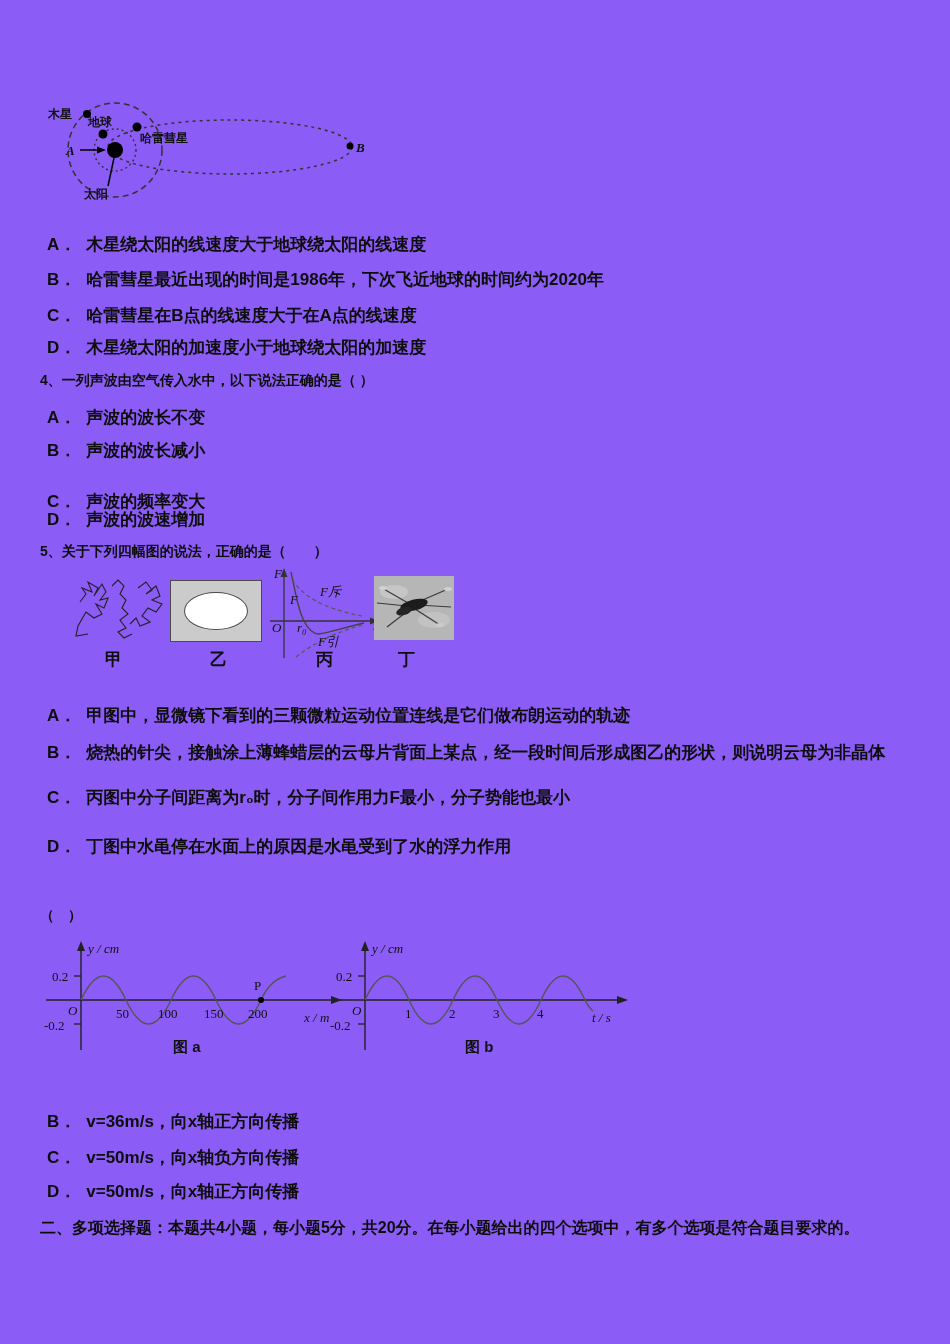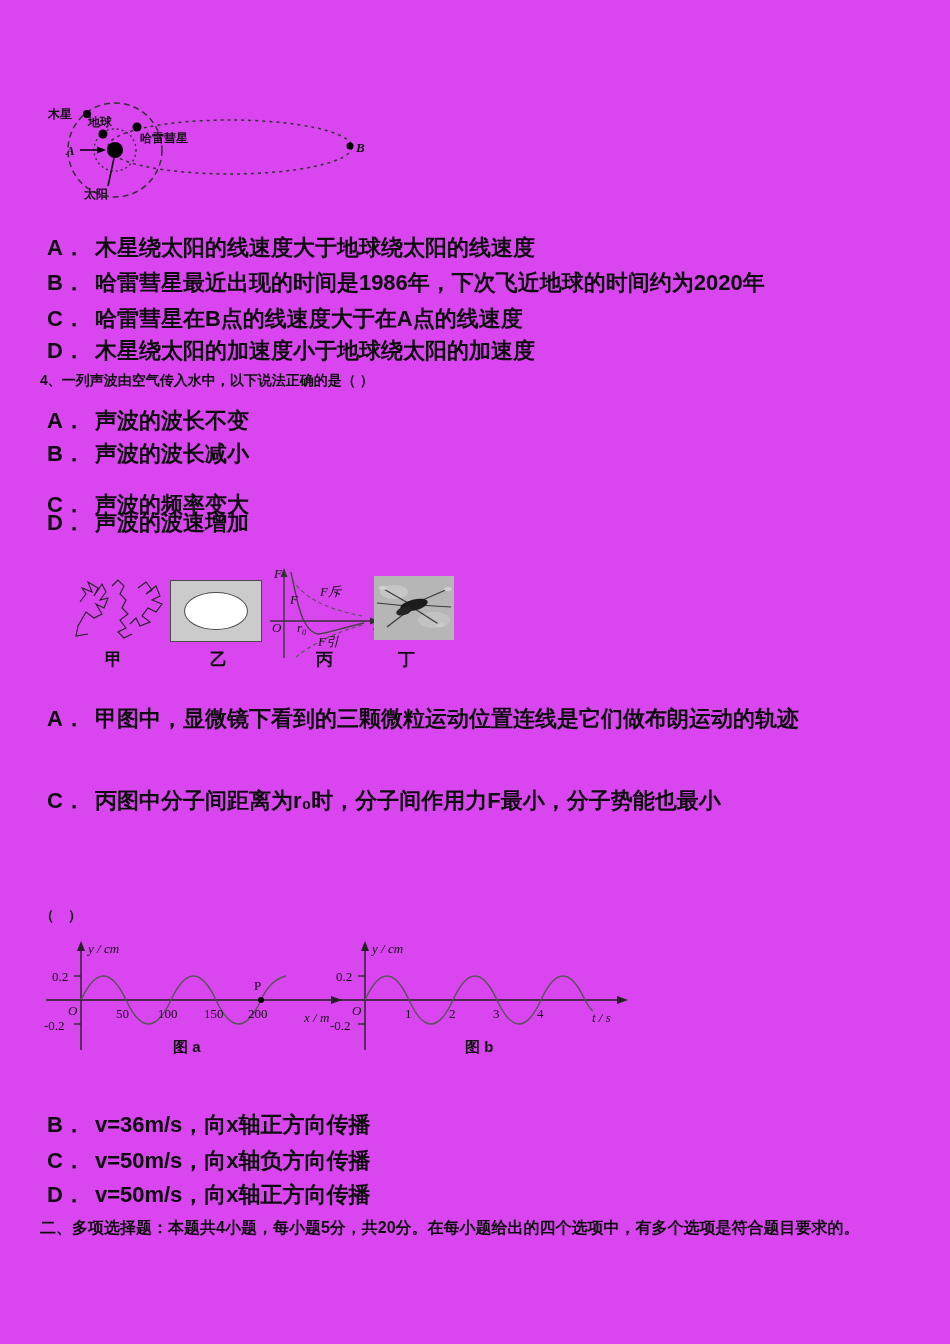--- a/index.html
+++ b/index.html
@@ -1,20 +1,20 @@
 <!DOCTYPE html>
 <html><head>
 <meta charset="utf-8">
 <style>
   html,body{margin:0;padding:0;background:#ffffff;}
   #page{
-    position:relative;width:950px;height:1344px;background:#d946ef;
+    position:relative;width:950px;height:1344px;background:#8b5cf6;
     font-family:"Liberation Sans",sans-serif;color:#0d0d0d;overflow:hidden;
   }
-  .line{position:absolute;font-size:22px;font-weight:700;white-space:nowrap;line-height:1.2;}
+  .line{position:absolute;font-size:17px;font-weight:700;white-space:nowrap;line-height:1.2;}
   .line .opt-label{margin-right:10px;}
   .qtitle{position:absolute;font-size:14px;font-weight:700;white-space:nowrap;line-height:1.2;}
   .small-title{font-size:16px;}
   .figlabel{position:absolute;font-size:17px;font-weight:700;}
   .abs-svg{position:absolute;overflow:visible;}
   svg text{font-family:"Liberation Serif",serif;fill:#111;}
   .diag-label{font-size:12px;font-weight:700;font-family:"Liberation Sans",sans-serif;}
   .axis-label{font-size:13px;font-style:italic;}
   .tick-label{font-size:13px;}
   .caption{font-size:15px;font-weight:700;font-family:"Liberation Sans",sans-serif;}
@@ -67,20 +67,21 @@
   <div class="line" style="left:47px;top:270px;"><span class="opt-label">B．</span><span>哈雷彗星最近出现的时间是1986年，下次飞近地球的时间约为2020年</span></div>
   <div class="line" style="left:47px;top:306px;"><span class="opt-label">C．</span><span>哈雷彗星在B点的线速度大于在A点的线速度</span></div>
   <div class="line" style="left:47px;top:338px;"><span class="opt-label">D．</span><span>木星绕太阳的加速度小于地球绕太阳的加速度</span></div>
 
   <div class="qtitle" style="left:40px;top:372px;">4、一列声波由空气传入水中，以下说法正确的是（ ）</div>
   <div class="line" style="left:47px;top:408px;"><span class="opt-label">A．</span><span>声波的波长不变</span></div>
   <div class="line" style="left:47px;top:441px;"><span class="opt-label">B．</span><span>声波的波长减小</span></div>
   <div class="line" style="left:47px;top:492px;"><span class="opt-label">C．</span><span>声波的频率变大</span></div>
   <div class="line" style="left:47px;top:510px;"><span class="opt-label">D．</span><span>声波的波速增加</span></div>
 
+  <div class="qtitle" style="left:40px;top:543px;">5、关于下列四幅图的说法，正确的是（　　）</div>
 
   <svg class="abs-svg" style="left:72px;top:574px;" width="100" height="70" viewBox="0 0 100 70">
     <g fill="none" stroke="#222" stroke-width="1.1" stroke-linejoin="miter">
       <path d="M8,28 L14,20 L10,14 L20,18 L16,8 L26,14 L22,22 L30,10 L34,18 L28,26 L36,24 L32,34 L24,30 L30,40 L22,44 L14,38 L6,52 L4,62 L16,60"></path>
       <path d="M40,12 L46,6 L52,12 L48,20 L54,26 L50,34 L56,40 L48,46 L54,54 L46,58 L52,64 L60,60"></path>
       <path d="M66,14 L74,8 L80,16 L74,20 L84,12 L88,22 L80,26 L90,30 L84,38 L76,34 L70,42 L78,48 L68,52 L64,44 L58,50"></path>
     </g>
   </svg>
 
   <div class="photo-yi">
@@ -122,21 +123,23 @@
     <ellipse cx="9" cy="12" rx="4" ry="2" fill="#d0d0d0"></ellipse>
     <ellipse cx="66" cy="49" rx="4" ry="2" fill="#cccccc"></ellipse>
   </svg>
 
   <span class="figlabel" style="left:105px;top:648px;">甲</span>
   <span class="figlabel" style="left:210px;top:648px;">乙</span>
   <span class="figlabel" style="left:316px;top:648px;">丙</span>
   <span class="figlabel" style="left:398px;top:648px;">丁</span>
 
   <div class="line" style="left:47px;top:706px;"><span class="opt-label">A．</span><span>甲图中，显微镜下看到的三颗微粒运动位置连线是它们做布朗运动的轨迹</span></div>
+  <div class="line" style="left:47px;top:743px;"><span class="opt-label">B．</span><span>烧热的针尖，接触涂上薄蜂蜡层的云母片背面上某点，经一段时间后形成图乙的形状，则说明云母为非晶体</span></div>
   <div class="line" style="left:47px;top:788px;"><span class="opt-label">C．</span><span>丙图中分子间距离为r₀时，分子间作用力F最小，分子势能也最小</span></div>
+  <div class="line" style="left:47px;top:837px;"><span class="opt-label">D．</span><span>丁图中水黾停在水面上的原因是水黾受到了水的浮力作用</span></div>
 
   <div class="qtitle" style="left:40px;top:907px;">（　）</div>
 
   <svg class="abs-svg" style="left:38px;top:938px;" width="320" height="118" viewBox="0 0 320 118">
     <line x1="43" y1="10" x2="43" y2="112" stroke="#222" stroke-width="1.4"></line>
     <polygon points="43,3 39,13 47,13" fill="#222"></polygon>
     <line x1="8" y1="62" x2="296" y2="62" stroke="#222" stroke-width="1.4"></line>
     <polygon points="304,62 293,58 293,66" fill="#222"></polygon>
     <line x1="36" y1="38" x2="43" y2="38" stroke="#222" stroke-width="1.3"></line>
     <line x1="36" y1="86" x2="43" y2="86" stroke="#222" stroke-width="1.3"></line>

